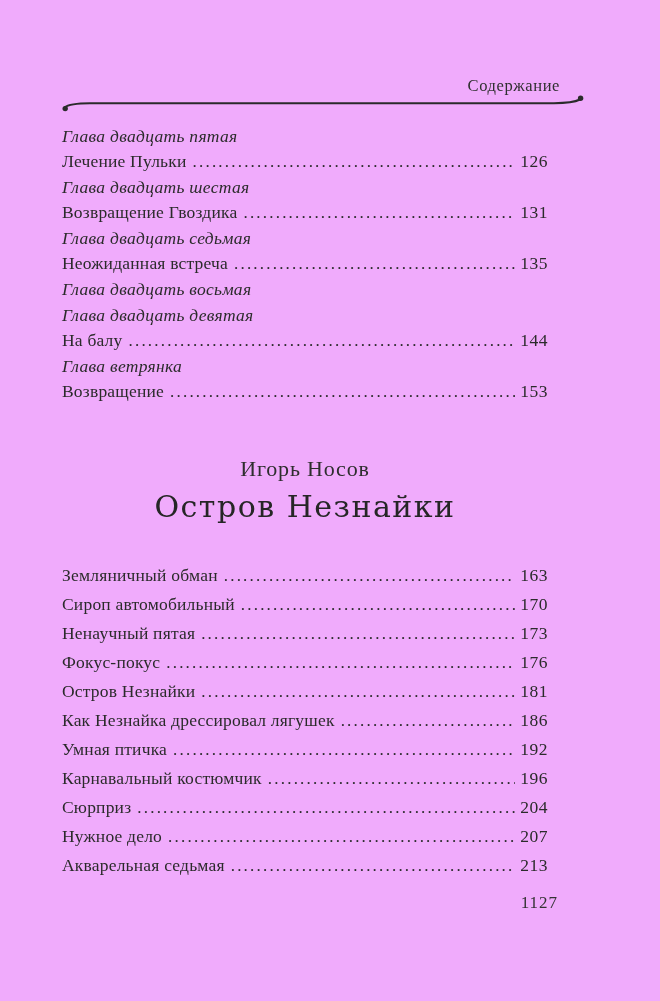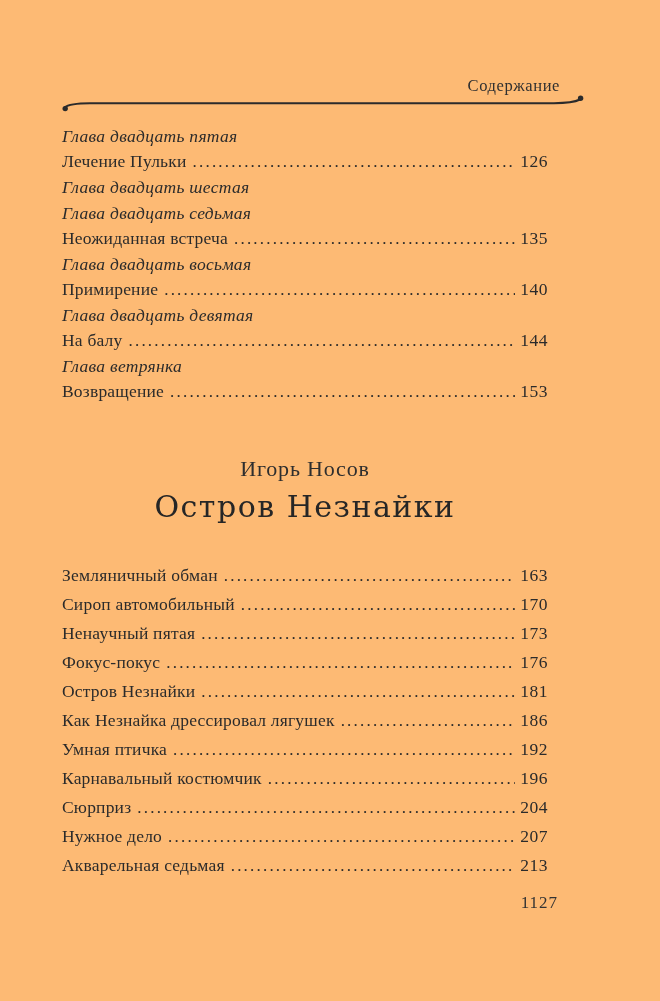--- a/index.html
+++ b/index.html
@@ -4,21 +4,21 @@
 <style>
   html, body { margin: 0; padding: 0; }
   body {
     width: 660px; height: 1001px;
     background: #ffffff;
     font-family: "Liberation Serif", serif;
   }
   .page {
     position: relative;
     width: 660px; height: 1001px;
-    background: #fdba74;
+    background: #f0abfc;
     color: #2b2b2b;
     overflow: hidden;
   }
   .header {
     position: absolute;
     top: 76px; left: 62px; right: 100px;
     text-align: right;
     font-size: 16.5px;
     letter-spacing: 0.6px;
     color: #303030;
@@ -105,38 +105,38 @@
       <div class="chapter-heading">Глава двадцать пятая</div>
       <div class="toc-row">
         <span class="toc-title">Лечение Пульки</span>
         <span class="leader"></span>
         <span class="toc-page">126</span>
       </div>
     </div>
 
     <div class="chapter">
       <div class="chapter-heading">Глава двадцать шестая</div>
+      <div class="toc-row">
+        <span class="toc-title">Возвращение Гвоздика</span>
+        <span class="leader"></span>
+        <span class="toc-page">131</span>
+      </div>
     </div>
 
     <div class="chapter">
       <div class="chapter-heading">Глава двадцать седьмая</div>
       <div class="toc-row">
         <span class="toc-title">Неожиданная встреча</span>
         <span class="leader"></span>
         <span class="toc-page">135</span>
       </div>
     </div>
 
     <div class="chapter">
       <div class="chapter-heading">Глава двадцать восьмая</div>
-      <div class="toc-row">
-        <span class="toc-title">Примирение</span>
-        <span class="leader"></span>
-        <span class="toc-page">140</span>
-      </div>
     </div>
 
     <div class="chapter">
       <div class="chapter-heading">Глава двадцать девятая</div>
       <div class="toc-row">
         <span class="toc-title">На балу</span>
         <span class="leader"></span>
         <span class="toc-page">144</span>
       </div>
     </div>

